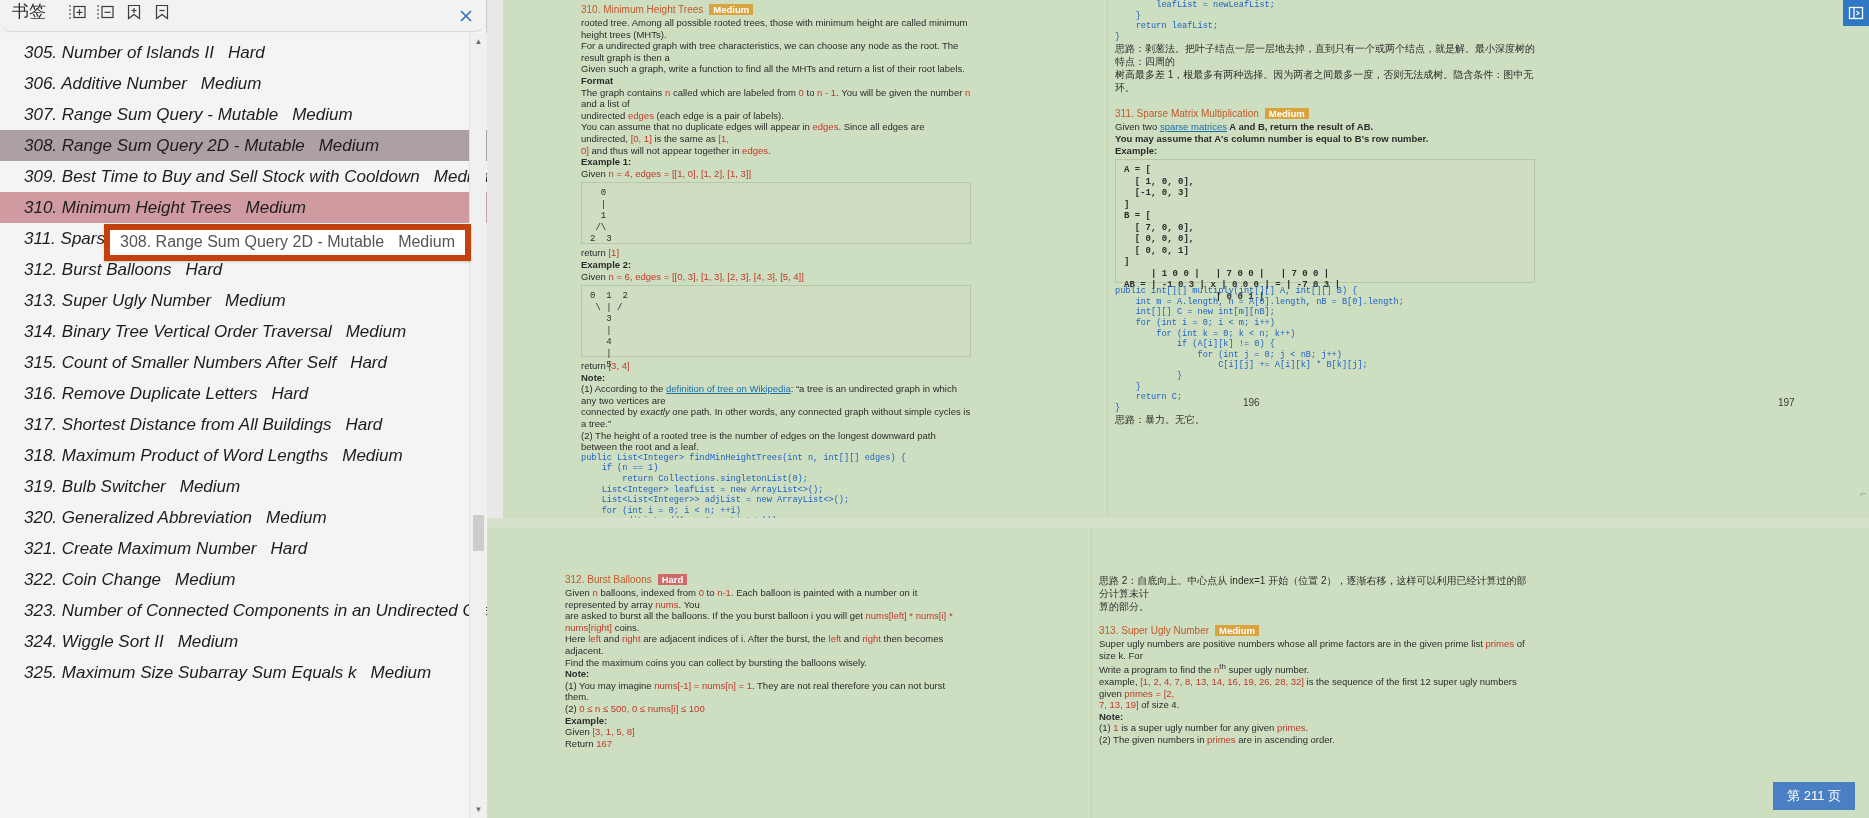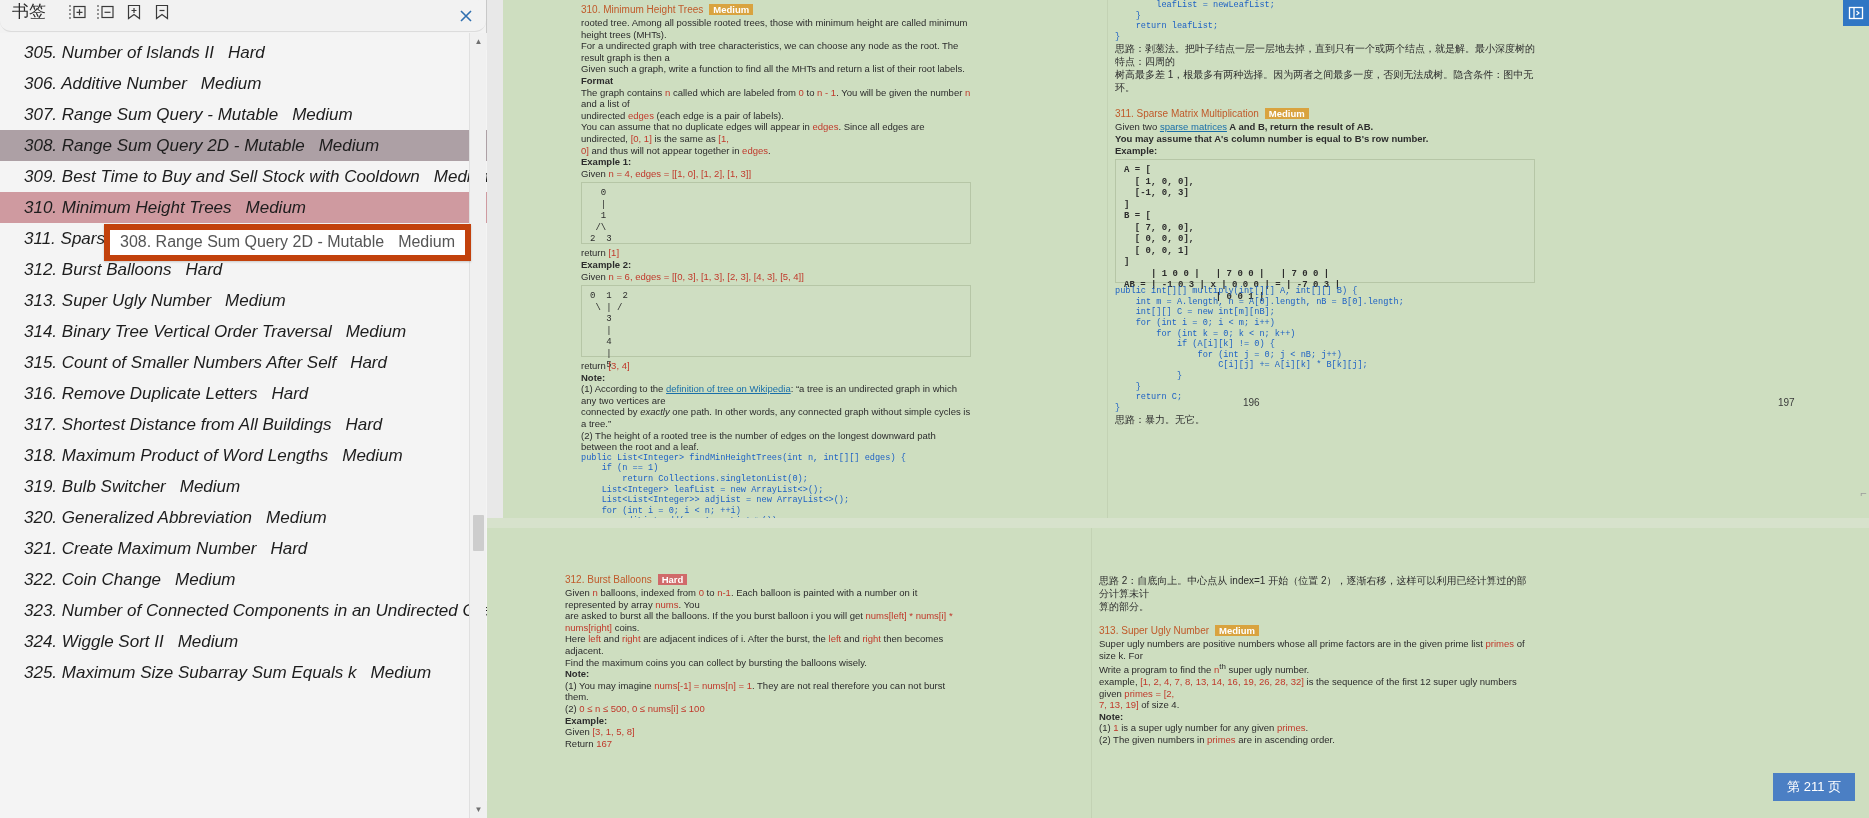--- a/index.html
+++ b/index.html
@@ -204,21 +204,21 @@
     z-index: 30;
   }
   
   #right-hint {
     position: absolute; right: 2px; top: 487px;
     font-size: 11px; color: #9a9a9a;
     z-index: 30;
   }
   
   #page-pill {
-    position: absolute; right: 14px; bottom: 17px;
+    position: absolute; right: 14px; bottom: 8px;
     background: #4b7fc4;
     color: #ffffff;
     font-size: 13px;
     padding: 5px 14px;
     z-index: 30;
     white-space: nowrap;
   }
   
   #v-scroll {
     position: absolute; right: 0; top: 26px; bottom: 0;

